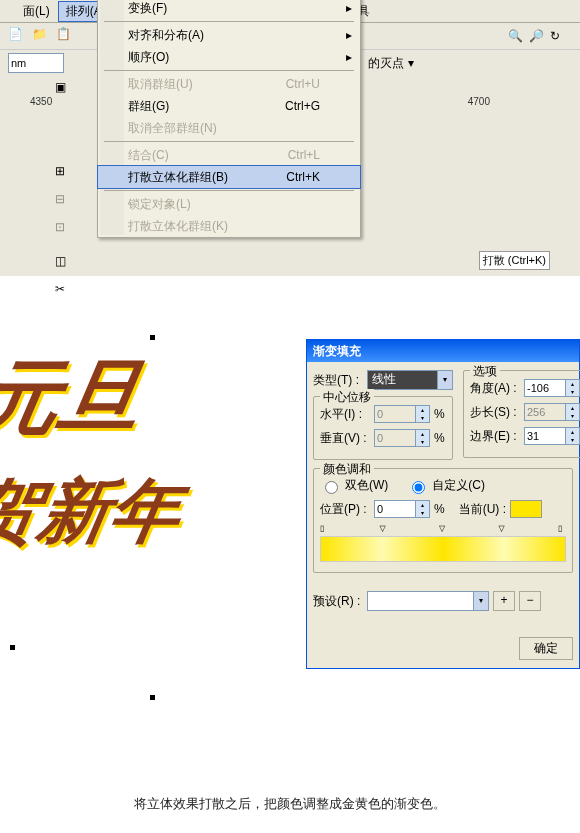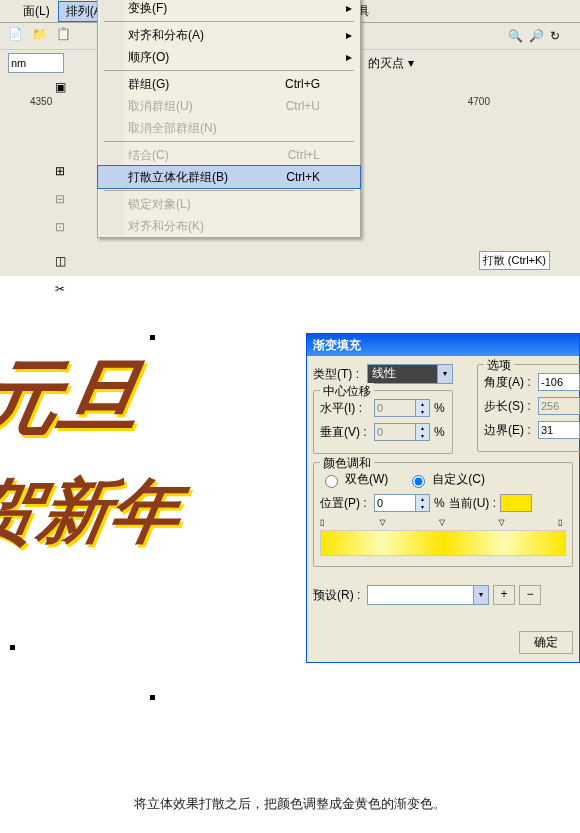--- a/index.html
+++ b/index.html
@@ -22,21 +22,21 @@
 .dd-item .arrow{position:absolute;right:8px}
 .dd-item.dis{color:#aca899}
 .dd-strip{position:absolute;left:2px;top:2px;bottom:2px;width:24px;background:#eae8dc}
 .ruler-num{position:absolute;top:20px;font-size:10px;color:#333}
 .side-text{position:absolute;right:30px;top:175px;background:#fff;border:1px solid #999;padding:1px 3px;font-size:11px}
 
 .mid-section{height:440px;position:relative;background:#fff;border-top:15px solid #fff}
 .artwork{position:absolute;left:0;top:20px;width:300px;height:320px}
 .art-text{font-size:80px;font-weight:bold;font-style:italic;color:#8b3a1a;position:absolute;transform:skewX(-10deg)}
 .handle{width:5px;height:5px;background:#000;position:absolute}
-.dialog{position:absolute;right:0;top:8px;width:272px;background:#ece9d8;border:1px solid #0054e3}
+.dialog{position:absolute;right:0;top:14px;width:272px;background:#ece9d8;border:1px solid #0054e3}
 .dialog-title{background:linear-gradient(#0058e6,#3d91ff);color:#fff;height:22px;line-height:22px;padding-left:6px;font-weight:bold}
 .dialog-body{padding:8px 6px}
 .field-row{display:flex;align-items:center;margin-bottom:6px;gap:4px}
 .field-row label{width:50px}
 .combo{height:18px;border:1px solid #7f9db9;background:#fff;display:inline-flex;align-items:flex-start}
 .combo.dark{background:#444;color:#fff;width:80px;padding-left:4px}
 .combo-btn{width:14px;background:#c8d7ee;border-left:1px solid #7f9db9;text-align:center;font-size:8px;line-height:18px}
 .group{border:1px solid #aca899;border-radius:2px;padding:8px 6px 6px;margin-bottom:8px;position:relative}
 .group-title{position:absolute;top:-8px;left:6px;background:#ece9d8;padding:0 3px}
 .spinner{display:inline-flex;border:1px solid #7f9db9}
@@ -101,65 +101,65 @@
       <div class="dd-item sep"></div>
       <div class="dd-item">
           <span>对齐和分布(A)</span>
           <span class="arrow">▸</span>
         </div>
       <div class="dd-item">
           <span>顺序(O)</span>
           <span class="arrow">▸</span>
         </div>
       <div class="dd-item sep"></div>
+      <div class="dd-item dis">
+          <span>取消群组(U)</span>
+          <span class="shortcut">Ctrl+U</span>
+        </div>
       <div class="dd-item">
           <span>群组(G)</span>
           <span class="shortcut">Ctrl+G</span>
-        </div>
-      <div class="dd-item dis">
-          <span>取消群组(U)</span>
-          <span class="shortcut">Ctrl+U</span>
         </div>
       <div class="dd-item dis">
           <span>取消全部群组(N)</span>
         </div>
       <div class="dd-item sep"></div>
       <div class="dd-item dis">
           <span>结合(C)</span>
           <span class="shortcut">Ctrl+L</span>
         </div>
       <div class="dd-item hov">
           <span>打散立体化群组(B)</span>
           <span class="shortcut">Ctrl+K</span>
         </div>
       <div class="dd-item sep"></div>
       <div class="dd-item dis">
           <span>锁定对象(L)</span>
         </div>
       <div class="dd-item dis">
-          <span>对齐和分布(K)</span>
+          <span>打散立体化群组(K)</span>
         </div>
     </div>
     <div class="ruler-num" style="right:90px">4700</div>
     <div class="side-text">打散 (Ctrl+K)</div>
   </div>
 </div>
 
 <div class="mid-section">
   <div class="artwork">
     <div class="handle" style="left:150px;top:-10px"></div>
     <div class="art-text" style="left:-20px;top:0;text-shadow:3px 3px 0 #ffd700">元旦</div>
     <div class="art-text" style="left:-30px;top:120px;font-size:70px;text-shadow:3px 3px 0 #ffd700">贺新年</div>
     <div class="handle" style="left:10px;top:300px"></div>
     <div class="handle" style="left:150px;top:350px"></div>
   </div>
   <div class="dialog">
     <div class="dialog-title">渐变填充</div>
     <div class="dialog-body">
-      <div style="display:flex;gap:24px">
+      <div style="display:flex;gap:10px">
         <div style="flex:1">
           <div class="field-row">
             <label>类型(T) :</label>
             <div class="combo dark">
                 <span>线性</span>
                 <span class="combo-btn" style="margin-left:auto;color:#000">▾</span>
               </div>
           </div>
           <div class="group">
             <div class="group-title">中心位移</div>
@@ -234,21 +234,21 @@
         <div class="field-row">
           <label>位置(P) :</label>
           <div class="spinner">
               <input value="0" style="">
               <div class="spin-btns">
                 <span>▴</span>
                 <span>▾</span>
               </div>
             </div>
           <span>%</span>
-          <span style="">当前(U) :</span>
+          <span style="margin-left:10px">当前(U) :</span>
           <span class="color-sw" style="background:#ffe600"></span>
         </div>
         <div class="grad-stops">
           <span class="grad-stop">▯</span>
           <span class="grad-stop">▽</span>
           <span class="grad-stop">▽</span>
           <span class="grad-stop">▽</span>
           <span class="grad-stop">▯</span>
         </div>
         <div class="grad-bar"></div>

